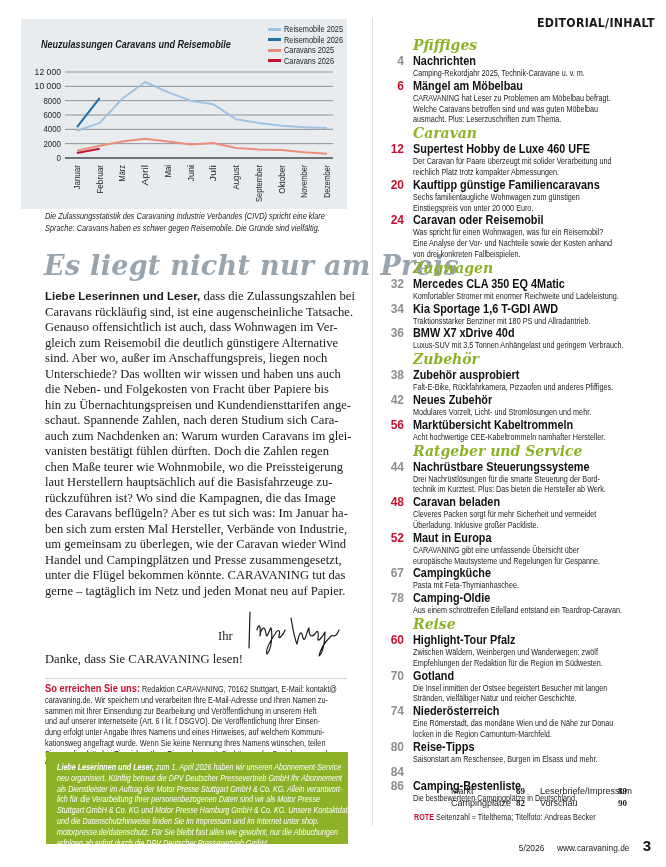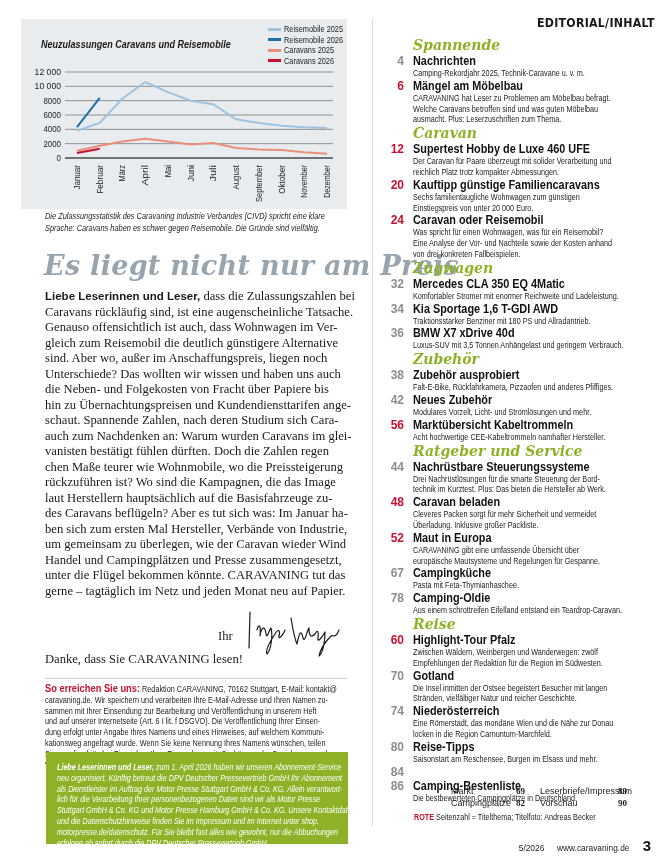--- a/index.html
+++ b/index.html
@@ -180,22 +180,22 @@
     <span class="body-line">Genauso offensichtlich ist auch, dass Wohnwagen im Ver-</span>
     <span class="body-line">gleich zum Reisemobil die deutlich günstigere Alternative</span>
     <span class="body-line">sind. Aber wo, außer im Anschaffungspreis, liegen noch</span>
     <span class="body-line">Unterschiede? Das wollten wir wissen und haben uns auch</span>
     <span class="body-line">die Neben- und Folgekosten von Fracht über Papiere bis</span>
     <span class="body-line">hin zu Übernachtungspreisen und Kundendiensttarifen ange-</span>
     <span class="body-line">schaut. Spannende Zahlen, nach deren Studium sich Cara-</span>
     <span class="body-line">auch zum Nachdenken an: Warum wurden Caravans im glei-</span>
     <span class="body-line">vanisten bestätigt fühlen dürften. Doch die Zahlen regen</span>
     <span class="body-line">chen Maße teurer wie Wohnmobile, wo die Preissteigerung</span>
+    <span class="body-line">laut Herstellern hauptsächlich auf die Basisfahrzeuge zu-</span>
     <span class="body-line">rückzuführen ist? Wo sind die Kampagnen, die das Image</span>
-    <span class="body-line">laut Herstellern hauptsächlich auf die Basisfahrzeuge zu-</span>
     <span class="body-line">des Caravans beflügeln? Aber es tut sich was: Im Januar ha-</span>
     <span class="body-line">ben sich zum ersten Mal Hersteller, Verbände von Industrie,</span>
     <span class="body-line">um gemeinsam zu überlegen, wie der Caravan wieder Wind</span>
     <span class="body-line">Handel und Campingplätzen und Presse zusammengesetzt,</span>
     <span class="body-line">unter die Flügel bekommen könnte. CARAVANING tut das</span>
     <span class="body-line">gerne – tagtäglich im Netz und jeden Monat neu auf Papier.</span>
   </div>
 
 <div class="sign-ihr">Ihr</div>
 <svg class="signature" width="100" height="60" viewBox="0 0 100 60">
@@ -226,21 +226,21 @@
       <span class="contact-line">und die Datenschutzhinweise finden Sie im Impressum und im Internet unter shop.</span>
       <span class="contact-line">motorpresse.de/datenschutz. Für Sie bleibt fast alles wie gewohnt, nur die Abbuchungen</span>
       <span class="contact-line">erfolgen ab sofort durch die DPV Deutscher Pressevertrieb GmbH.</span>
     </div>
 </div>
 
 <div class="col-rule"></div>
 <div class="section-header">EDITORIAL/INHALT</div>
 
 <div class="toc" id="toc">
-    <div class="toc-cat">Spannende</div>
+    <div class="toc-cat">Pfiffiges</div>
     <div class="toc-entry">
       <div class="toc-page">4</div>
       <div class="toc-content">
         <div class="toc-title">Nachrichten</div>
         <div class="toc-desc">
           <span class="toc-desc-line">Camping-Rekordjahr 2025, Technik-Caravane u. v. m.</span>
         </div>
       </div>
     </div>
     <div class="toc-entry">

